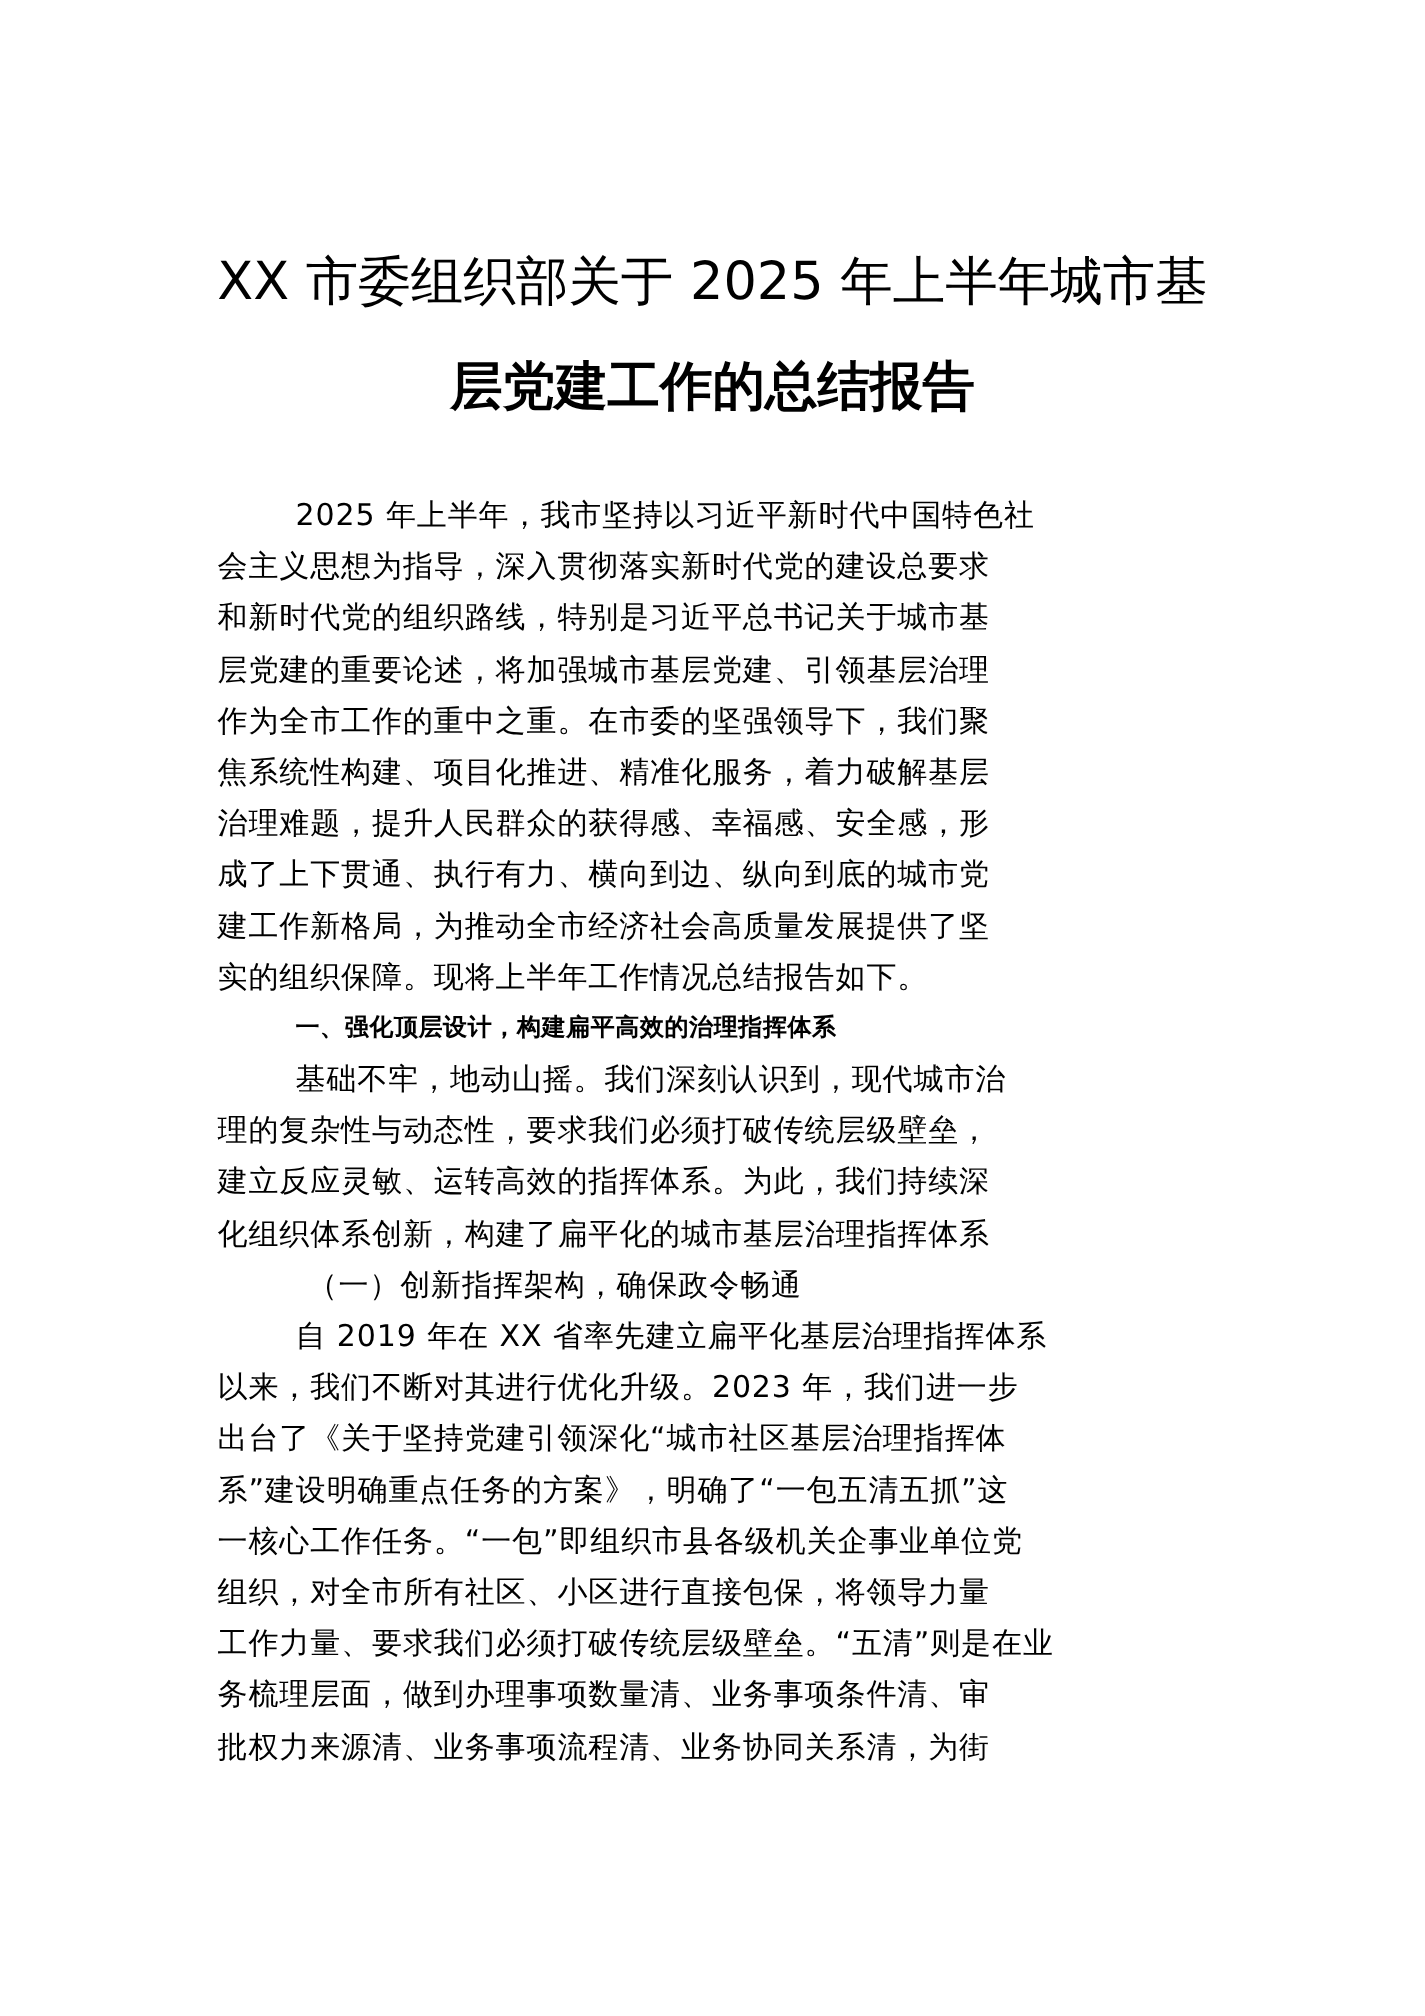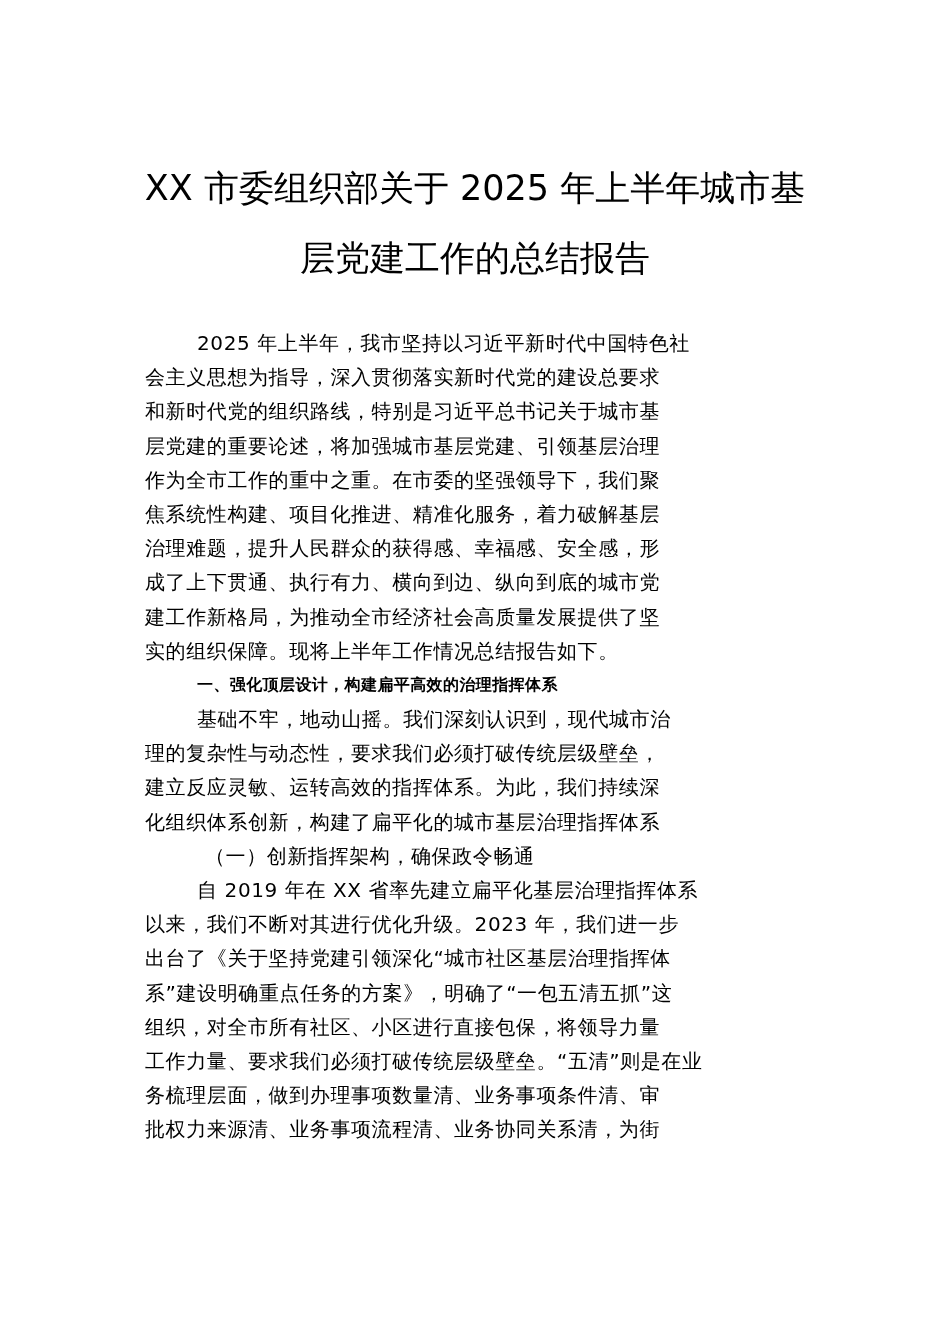--- a/index.html
+++ b/index.html
@@ -29,21 +29,21 @@
       width: 670px;
       text-align: center;
       font-size: 35px;
       line-height: 40px;
       white-space: nowrap;
       font-family: "DejaVu Sans", "Liberation Sans", sans-serif;
       font-weight: normal;
       letter-spacing: 0px;
     }
     .title .line1 { position: absolute; left: 0; width: 670px; top: 168px; }
-    .title .line2 { position: absolute; left: 0; width: 670px; top: 238px; }
+    .title .line2 { position: absolute; left: 0; width: 670px; top: 238px; font-weight: bold; }
     .body-text {
       position: absolute;
       left: 145px;
       top: 326px;
       width: 665px;
     }
     .line {
       height: 34.2px;
       line-height: 34.2px;
       font-size: 20px;
@@ -93,20 +93,21 @@
 
     <div>
       <div class="line subheading">（一）创新指挥架构，确保政令畅通</div>
     </div>
 
     <div>
       <div class="line indent">自 2019 年在 XX 省率先建立扁平化基层治理指挥体系</div>
       <div class="line">以来，我们不断对其进行优化升级。2023 年，我们进一步</div>
       <div class="line">出台了《关于坚持党建引领深化“城市社区基层治理指挥体</div>
       <div class="line">系”建设明确重点任务的方案》，明确了“一包五清五抓”这</div>
+      <div class="line">一核心工作任务。“一包”即组织市县各级机关企事业单位党</div>
       <div class="line">组织，对全市所有社区、小区进行直接包保，将领导力量</div>
       <div class="line">工作力量、要求我们必须打破传统层级壁垒。“五清”则是在业</div>
       <div class="line">务梳理层面，做到办理事项数量清、业务事项条件清、审</div>
       <div class="line">批权力来源清、业务事项流程清、业务协同关系清，为街</div>
     </div>
 
   </div>
 </div>
 
 </body></html>

